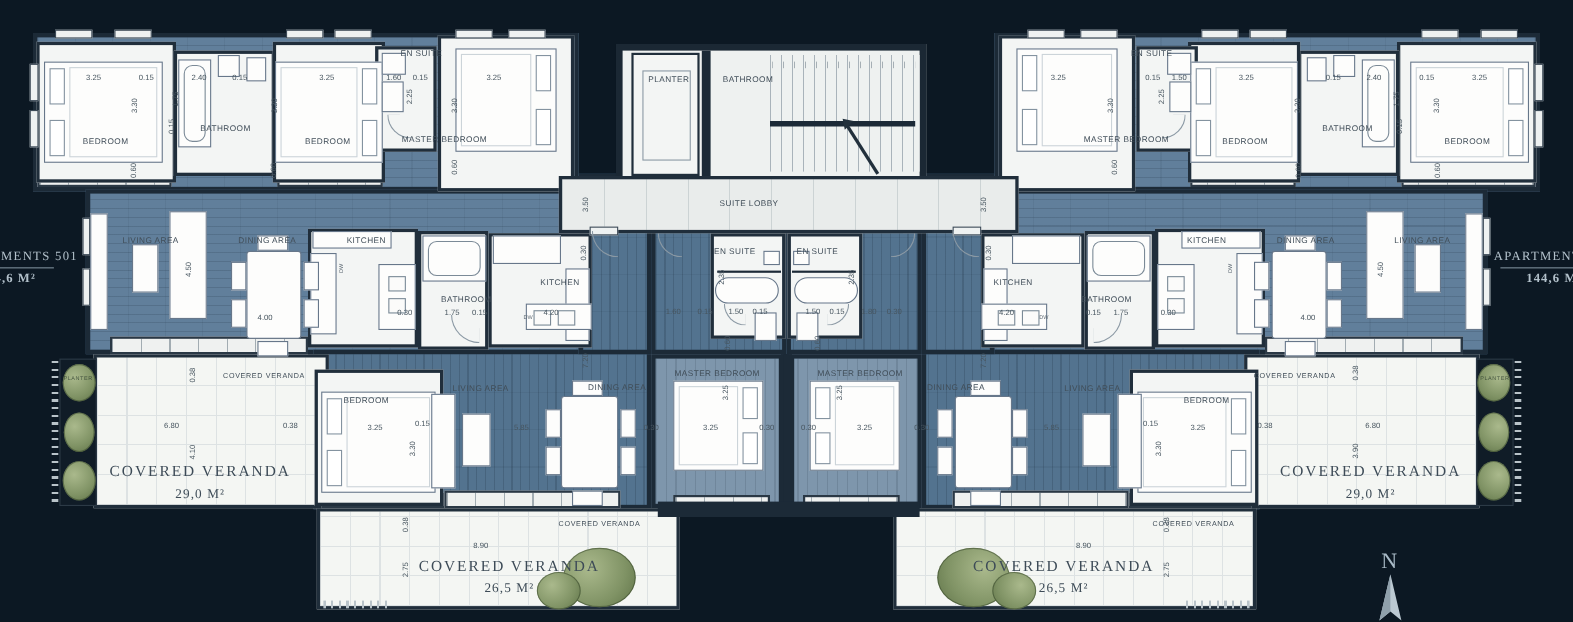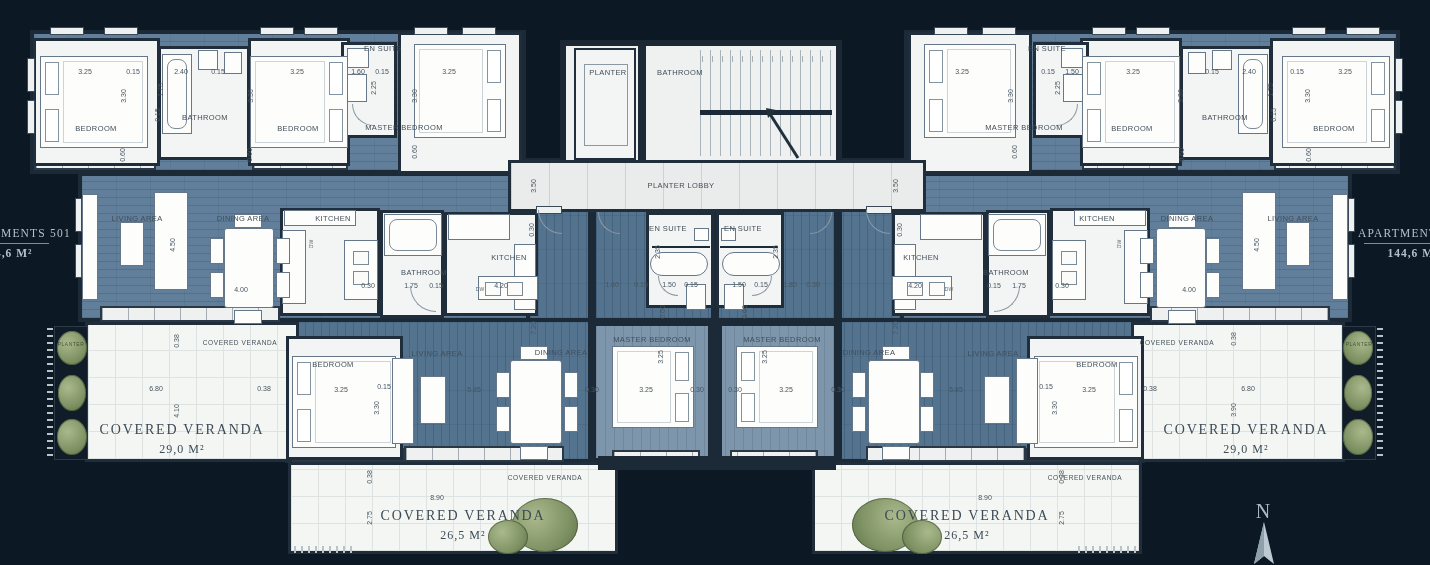--- a/index.html
+++ b/index.html
@@ -378,21 +378,21 @@
       <span class="ann dim" style="left: 1308px; top: 155px; transform: translate(-50%, -50%) rotate(-90deg);">0.60</span>
       <span class="ann dim" style="left: 1181px; top: 155px; transform: translate(-50%, -50%) rotate(-90deg);">0.60</span>
       <span class="ann dim" style="left: 1014px; top: 152px; transform: translate(-50%, -50%) rotate(-90deg);">0.60</span>
       <span class="ann room" style="left: 1334px; top: 128px;">BEDROOM</span>
       <span class="ann room" style="left: 1225px; top: 117px;">BATHROOM</span>
       <span class="ann room" style="left: 1132px; top: 128px;">BEDROOM</span>
       <span class="ann room" style="left: 1047px; top: 48px;">EN SUITE</span>
       <span class="ann room" style="left: 1024px; top: 127px;">MASTER BEDROOM</span>
       <span class="ann room" style="left: 608px; top: 72px;">PLANTER</span>
       <span class="ann room" style="left: 680px; top: 72px;">BATHROOM</span>
-      <span class="ann room" style="left: 681px; top: 185px;">PLANTER LOBBY</span>
+      <span class="ann room" style="left: 681px; top: 185px;">SUITE LOBBY</span>
       <span class="ann dim" style="left: 533px; top: 186px; transform: translate(-50%, -50%) rotate(-90deg);">3.50</span>
       <span class="ann dim" style="left: 895px; top: 186px; transform: translate(-50%, -50%) rotate(-90deg);">3.50</span>
       <span class="ann room" style="left: 668px; top: 228px;">EN SUITE</span>
       <span class="ann room" style="left: 743px; top: 228px;">EN SUITE</span>
       <span class="ann dim" style="left: 657px; top: 252px; transform: translate(-50%, -50%) rotate(-90deg);">2.35</span>
       <span class="ann dim" style="left: 775px; top: 252px; transform: translate(-50%, -50%) rotate(-90deg);">2.35</span>
       <span class="ann dim" style="left: 612px; top: 284px;">1.60</span>
       <span class="ann dim" style="left: 641px; top: 284px;">0.15</span>
       <span class="ann dim" style="left: 669px; top: 284px;">1.50</span>
       <span class="ann dim" style="left: 691px; top: 284px;">0.15</span>

